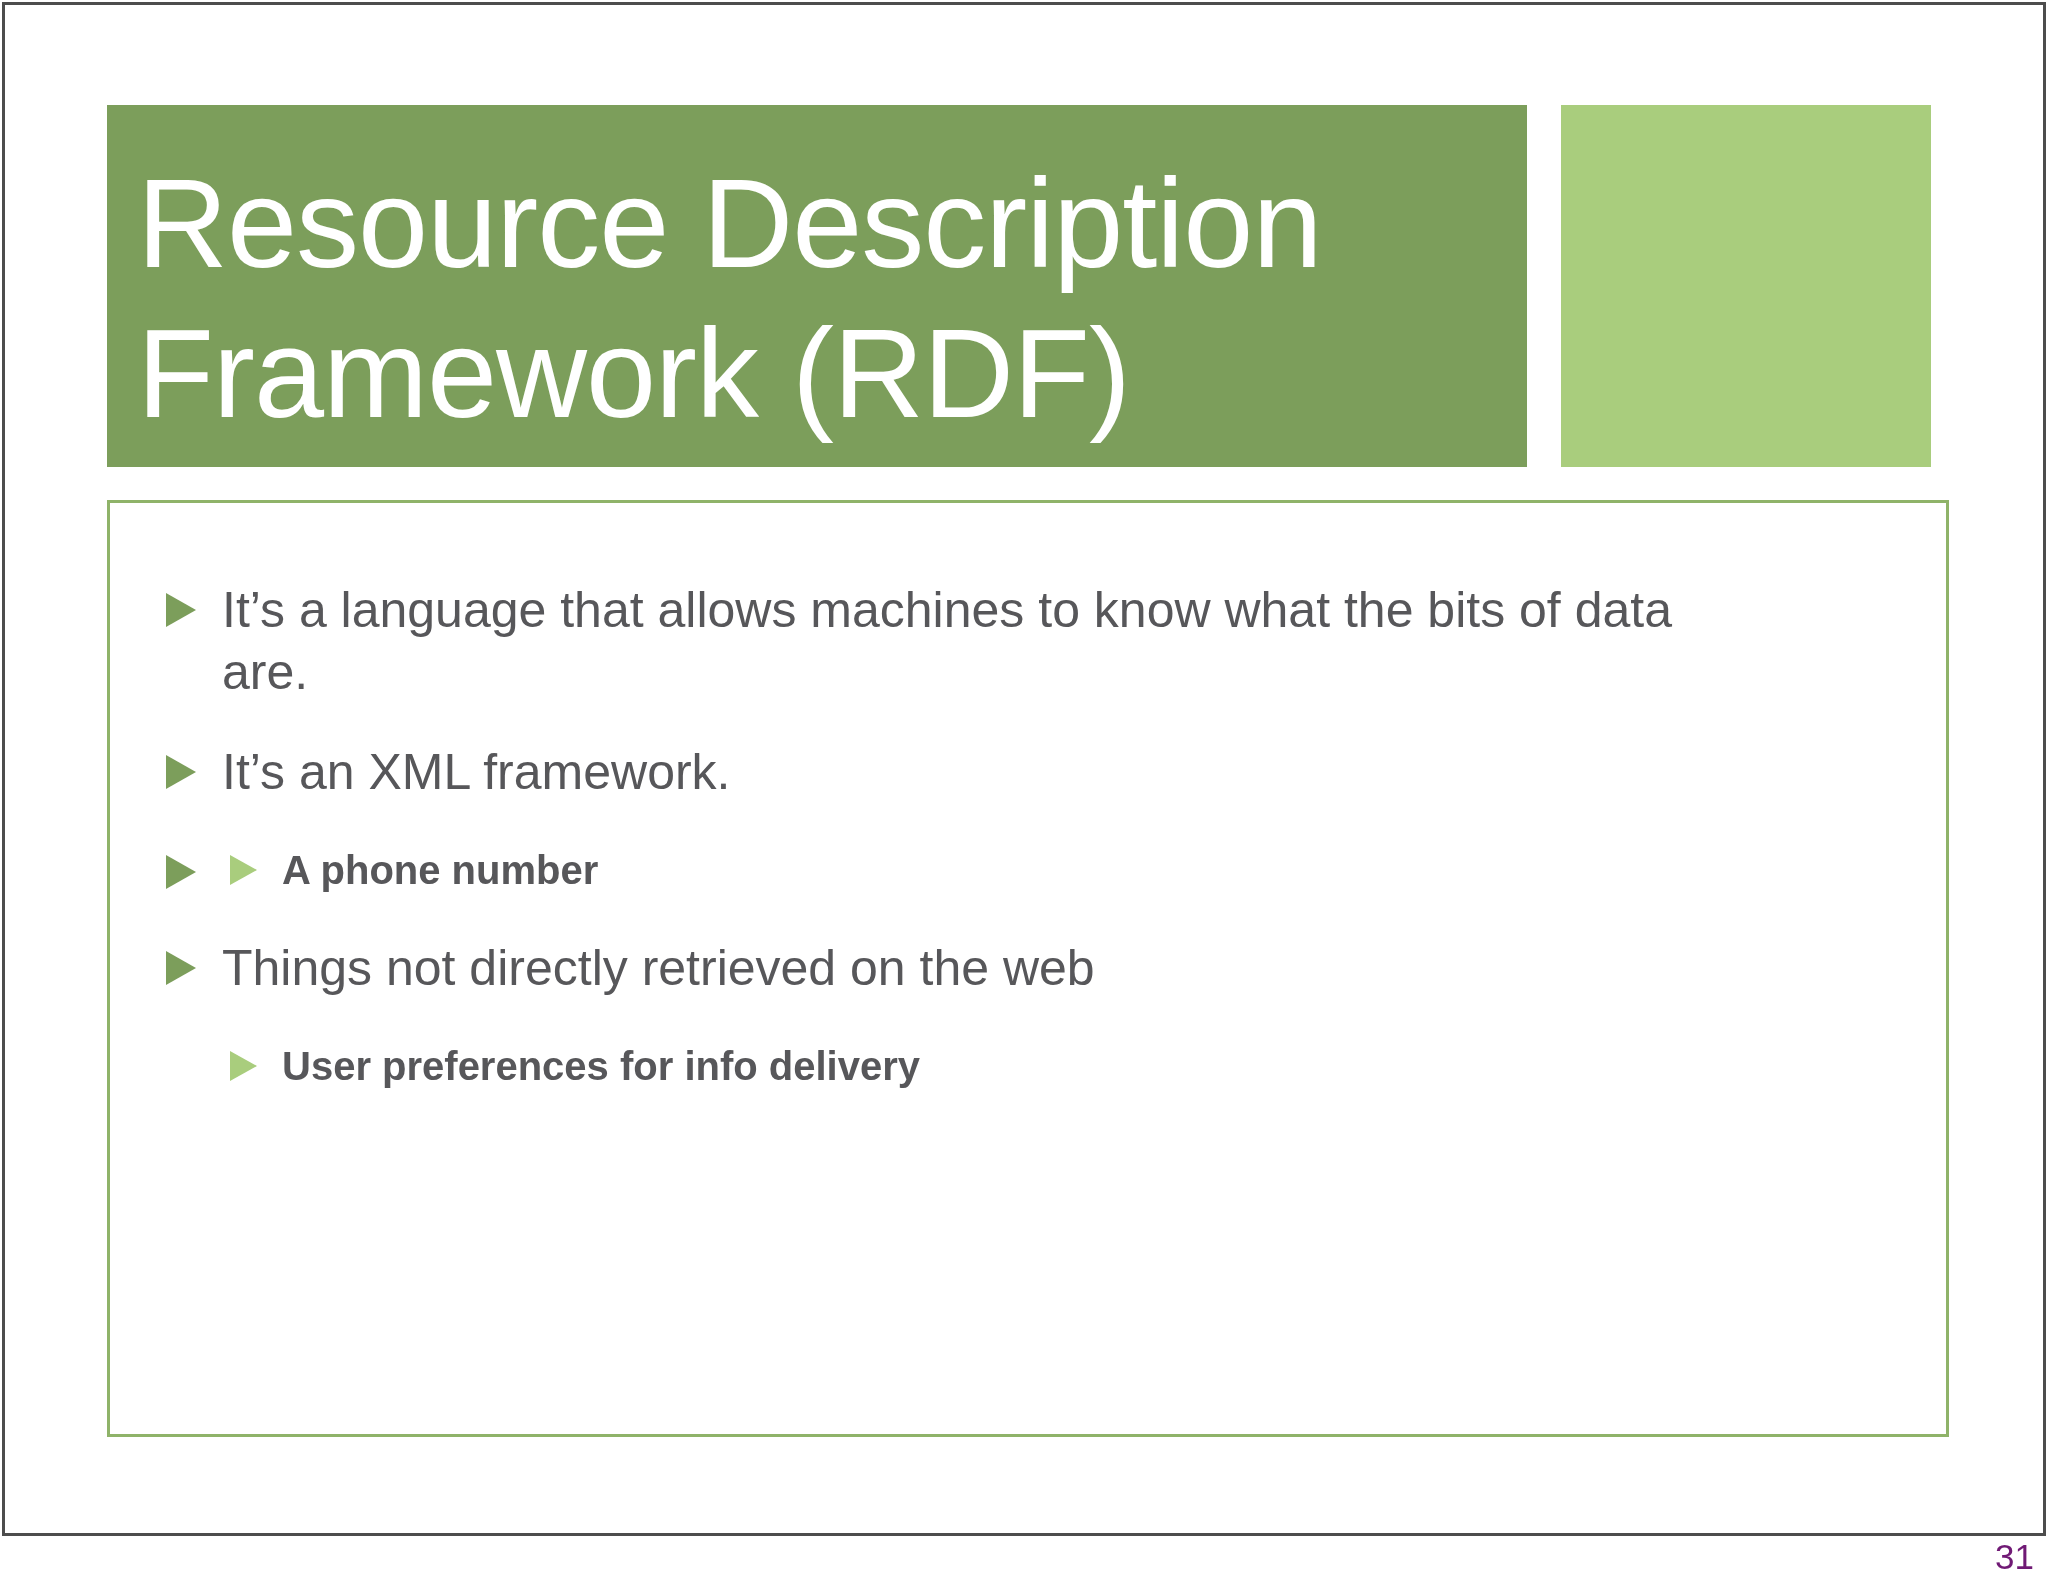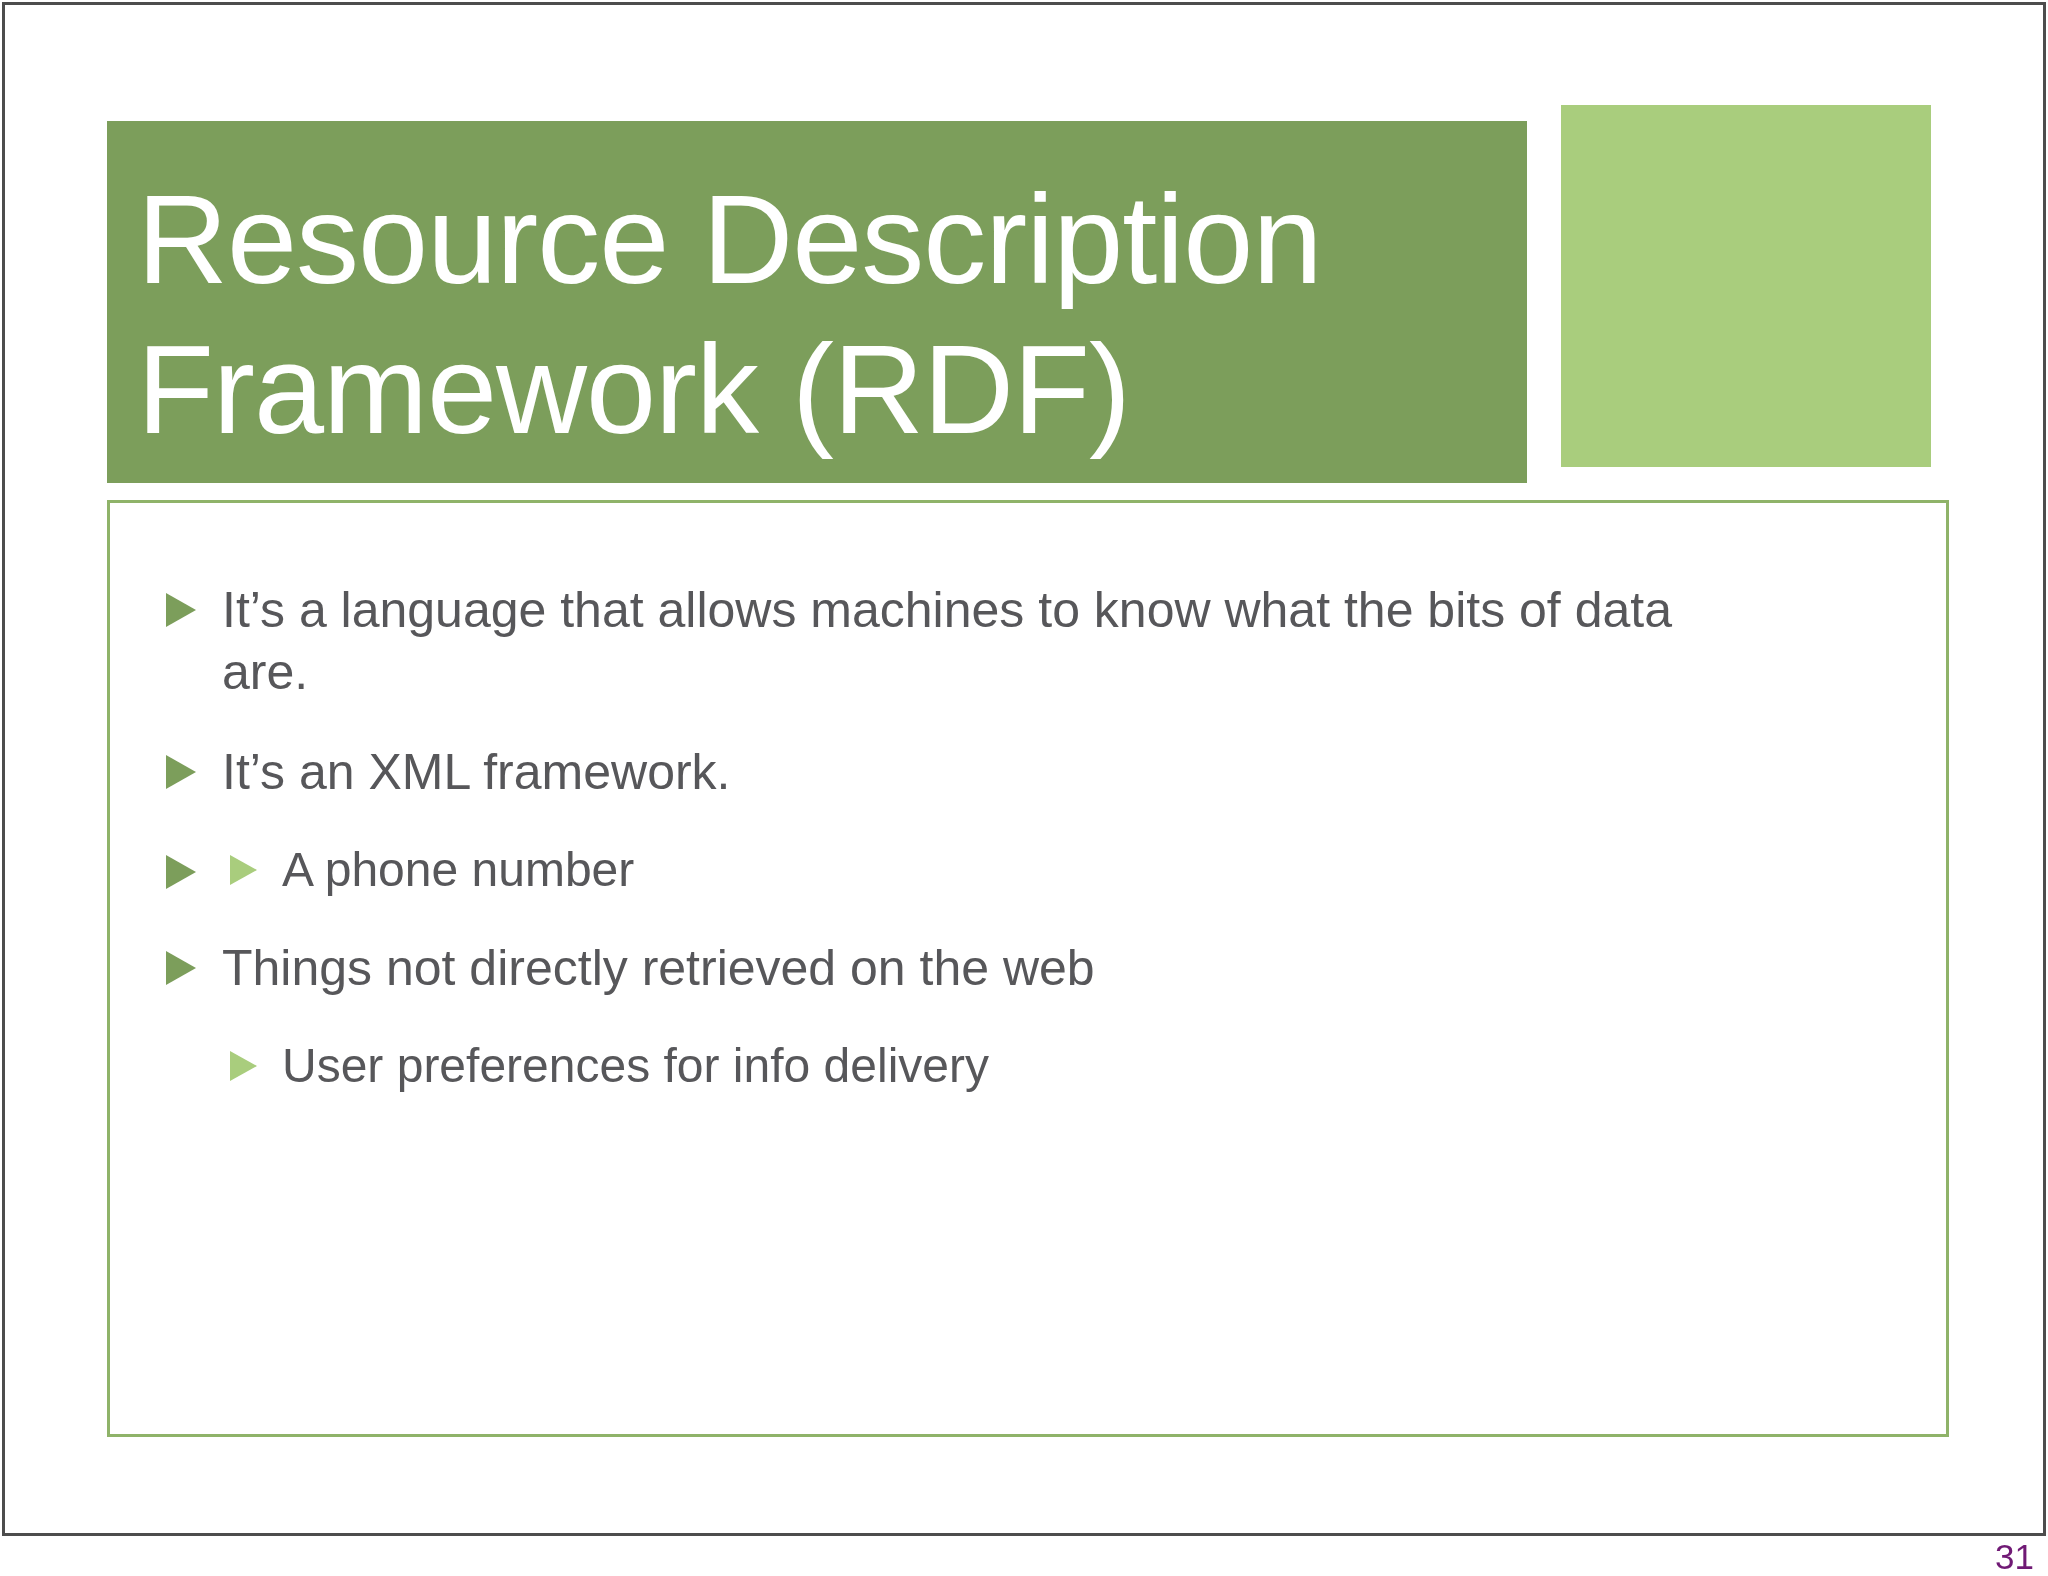--- a/index.html
+++ b/index.html
@@ -24,21 +24,21 @@
     left: 2px;
     top: 2px;
     width: 2038px;
     height: 1528px;
     border: 3px solid var(--frame-gray);
     background: #ffffff;
   }
   .title-box {
     position: absolute;
     left: 102px;
-    top: 116px;
+    top: 100px;
     width: 1420px;
     height: 362px;
     background: var(--title-green);
     box-sizing: border-box;
     padding: 44px 30px 0 30px;
   }
   .title-text {
     color: #ffffff;
     font-size: 126px;
     line-height: 150px;
@@ -75,22 +75,23 @@
     color: var(--body-text);
     margin-bottom: 38px;
   }
   ul.bullets li.lv1 {
     padding-left: 100px;
     font-size: 50px;
     line-height: 62px;
   }
   ul.bullets li.lv2 {
     padding-left: 160px;
-    font-size: 48px;
+    font-size: 40px;
     line-height: 58px;
+    font-weight: bold;
   }
   ul.bullets li .tri {
     position: absolute;
     display: block;
     width: 0;
     height: 0;
   }
   ul.bullets li.lv1 .tri {
     left: 44px;
     top: 14px;

